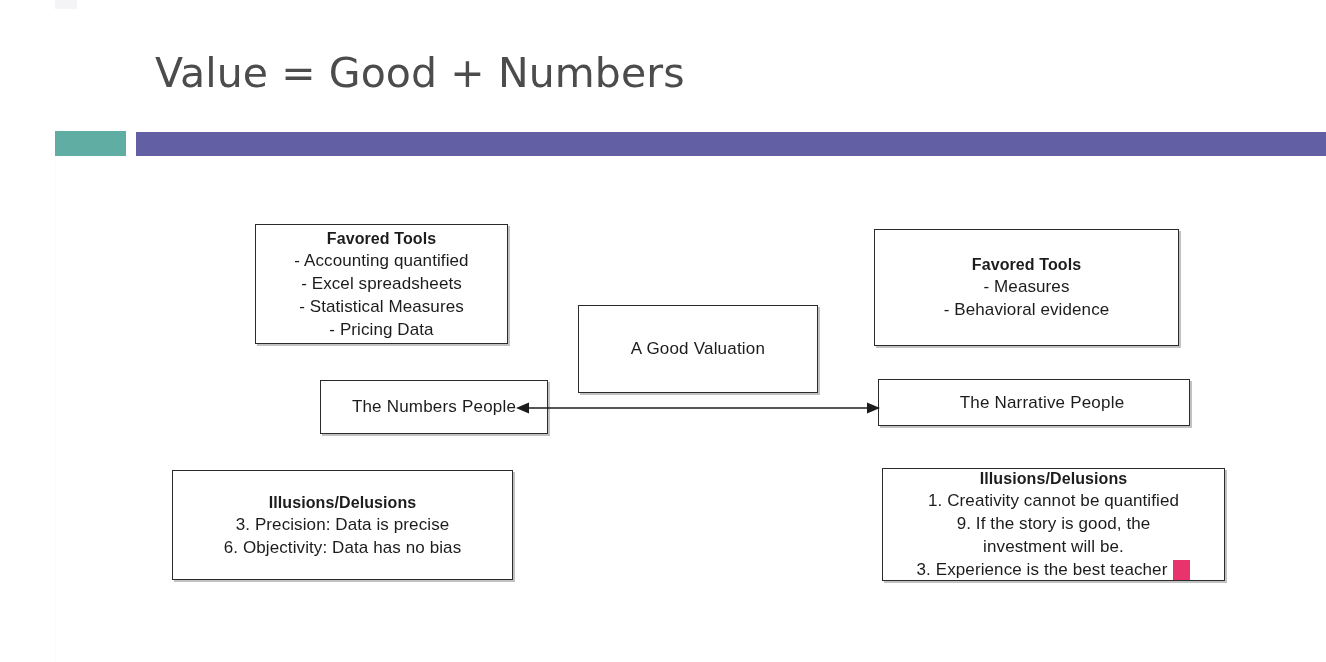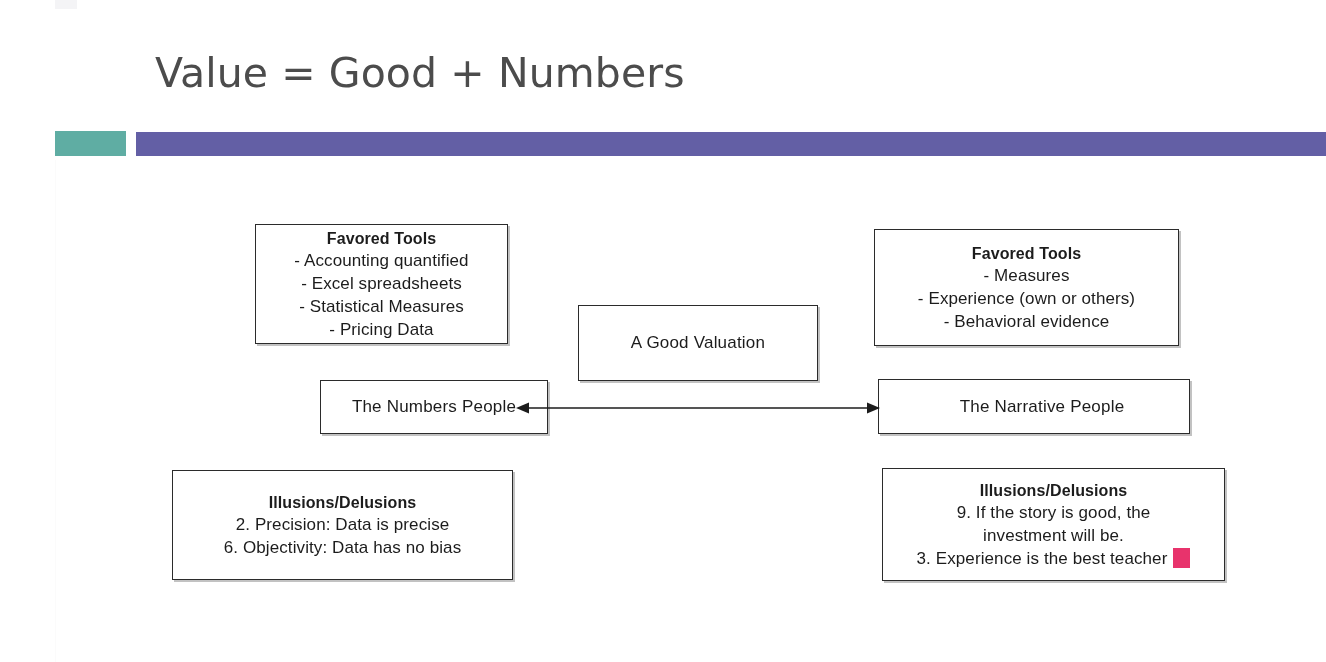--- a/index.html
+++ b/index.html
@@ -91,23 +91,23 @@
   }
   .dbox .plain {
     font-size: 17px;
     line-height: 22px;
     letter-spacing: 0.2px;
   }
 
   
   #box-tools-left   { left: 255px;  top: 224px; width: 253px; height: 120px; }
   #box-tools-right  { left: 874px;  top: 229px; width: 305px; height: 117px; }
-  #box-valuation    { left: 578px;  top: 305px; width: 240px; height: 76px; }
+  #box-valuation    { left: 578px;  top: 305px; width: 240px; height: 88px; }
   #box-numbers      { left: 288px;  top: 380px; width: 228px; height: 54px; margin-left: 32px; }
-  #box-narrative    { left: 878px;  top: 379px; width: 312px; height: 55px; padding-left: 16px; }
+  #box-narrative    { left: 878px;  top: 379px; width: 312px; height: 47px; padding-left: 16px; }
   #box-illusions-left  { left: 172px; top: 470px; width: 341px; height: 110px; }
   #box-illusions-right { left: 882px; top: 468px; width: 343px; height: 113px; }
 
   #box-illusions-left .ln,
   #box-illusions-right .ln { font-size: 17px; line-height: 23px; }
 
   
   .line-with-chip {
     display: flex;
     align-items: center;
@@ -149,21 +149,20 @@
     <div class="ttl">Favored Tools</div>
     <div class="ln">- Accounting quantified</div>
     <div class="ln">- Excel spreadsheets</div>
     <div class="ln">- Statistical Measures</div>
     <div class="ln">- Pricing Data</div>
   </div>
 
   <div class="dbox" id="box-tools-right">
     <div class="ttl">Favored Tools</div>
     <div class="ln">- Measures</div>
-    <div class="ln">- Experience (own or others)</div>
     <div class="ln">- Behavioral evidence</div>
   </div>
 
   <div class="dbox" id="box-valuation">
     <div class="plain">A Good Valuation</div>
   </div>
 
   <div class="dbox" id="box-numbers">
     <div class="plain">The Numbers People</div>
   </div>
@@ -173,26 +172,27 @@
   </div>
 
   <svg id="connector" viewBox="0 0 364 24">
     <line x1="10" y1="12" x2="354" y2="12" stroke="#1c1c1c" stroke-width="1.6"></line>
     <polygon points="0,12 13,6.5 13,17.5" fill="#1c1c1c"></polygon>
     <polygon points="364,12 351,6.5 351,17.5" fill="#1c1c1c"></polygon>
   </svg>
 
   <div class="dbox" id="box-illusions-left">
     <div class="ttl">Illusions/Delusions</div>
-    <div class="ln">2. Precision: Data is precise</div>
+    <div class="ln">3. Precision: Data is precise</div>
     <div class="ln">6. Objectivity: Data has no bias</div>
   </div>
 
   <div class="dbox" id="box-illusions-right">
     <div class="ttl">Illusions/Delusions</div>
+    <div class="ln">1. Creativity cannot be quantified</div>
     <div class="ln">9. If the story is good, the</div>
     <div class="ln">investment will be.</div>
     <div class="ln line-with-chip">
       <span>3. Experience is the best teacher</span>
       <span class="pink-chip"></span>
     </div>
   </div>
 
 </div>
 

